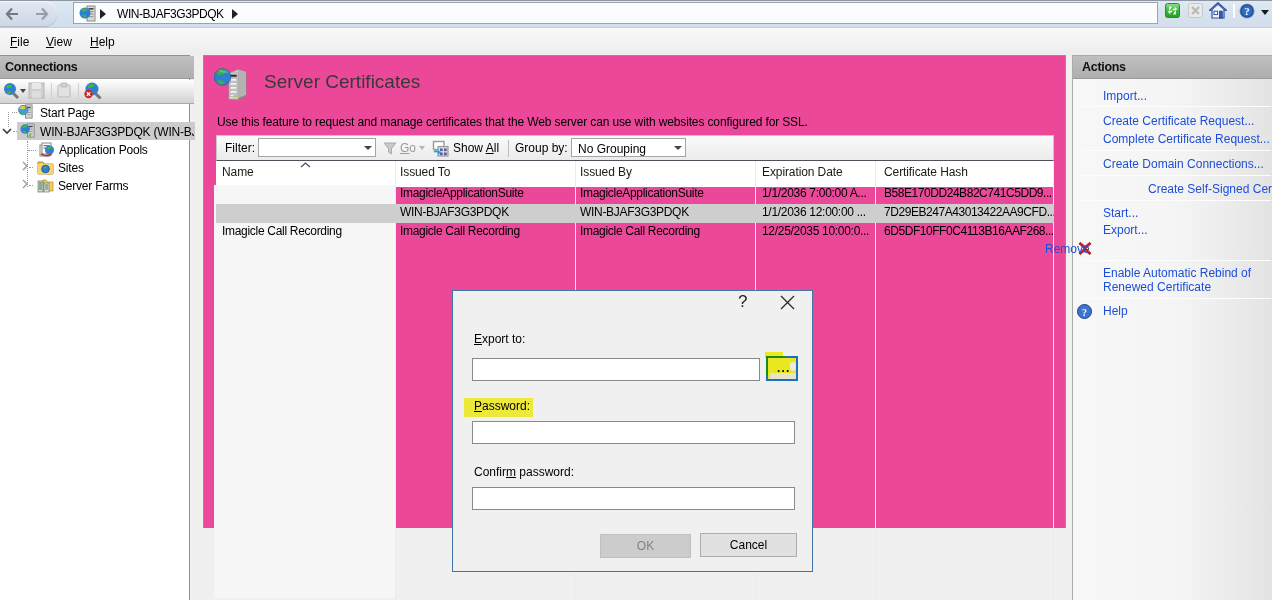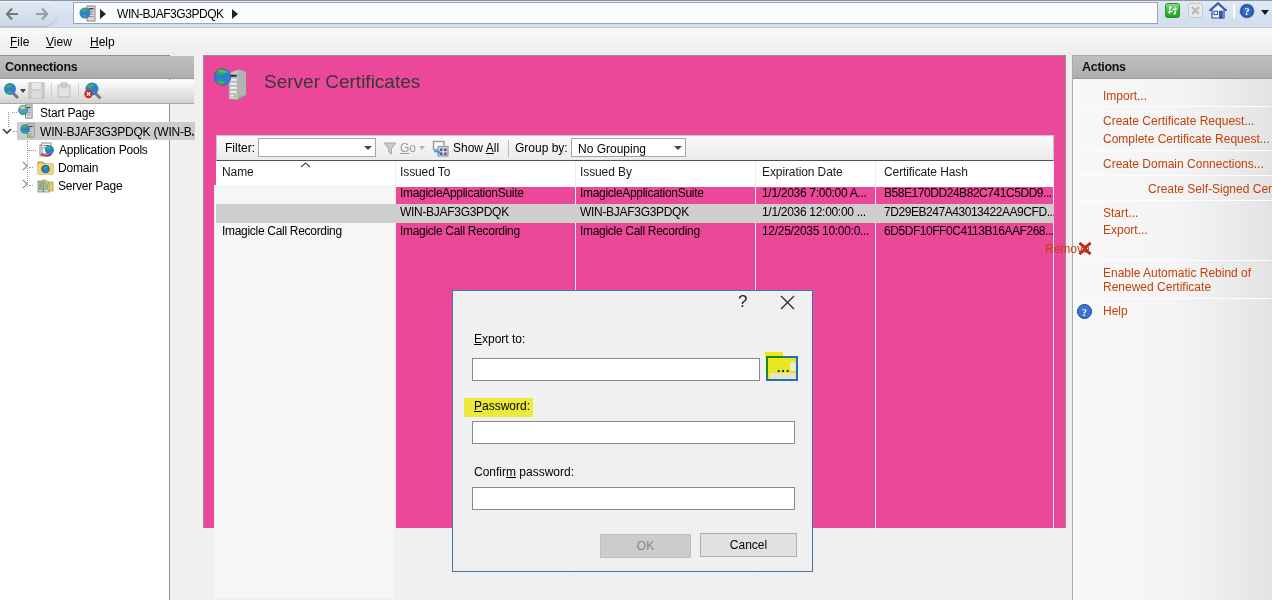--- a/index.html
+++ b/index.html
@@ -14,21 +14,21 @@
 #navpill { position:absolute; left:0px; top:1px; width:57px; height:25px;
   background:linear-gradient(#e2e9f3, #cdd7e5); border-radius:0 13px 13px 0;
   box-shadow:inset 0 1px 0 rgba(255,255,255,.7), 0 1px 1px rgba(140,150,165,.5); }
 #addrbar { position:absolute; left:73px; top:2px; width:1085px; height:22px; background:#fbfcfe; border:1px solid #9aa4b2; }
 
 
 #menubar { position:absolute; left:0; top:28px; width:1272px; height:27px; background:linear-gradient(#f9f9f9,#ededed); }
 .menuitem { position:absolute; top:35px; }
 
 
-#leftpanel { position:absolute; left:0; top:55px; width:170px; height:545px; background:#fff; border-right:1px solid #919191; border-top:1px solid #919191; }
+#leftpanel { position:absolute; left:0; top:55px; width:190px; height:545px; background:#fff; border-right:1px solid #919191; border-top:1px solid #919191; }
 #lp-header { position:absolute; left:0; top:0; width:194px; height:23px;
   background:linear-gradient(#bfbfbf,#aeaeae); border-bottom:1px solid #9b9b9b; }
 #lp-header b { position:absolute; left:5px; top:4px; font-size:12.5px; letter-spacing:-0.3px; color:#111; }
 #lp-toolbar { position:absolute; left:0; top:24px; width:194px; height:24px;
   background:linear-gradient(#fefefe,#d2d2d2); border-bottom:1px solid #a8a8a8; }
 .treelabel { position:absolute; top:2px; font-size:12px; letter-spacing:-0.2px; }
 
 
 #mainpanel { position:absolute; left:203px; top:55px; width:863px; height:473px; background:#ec4899; border:1px solid #919191; border-bottom:none; }
 #featicon { position:absolute; left:10px; top:9px; }
@@ -48,21 +48,21 @@
 .row { position:absolute; left:12px; width:838px; height:19px; overflow:hidden; }
 .row span { position:absolute; top:1px; white-space:nowrap; letter-spacing:-0.3px; }
 #row2 { background:#cecece; }
 
 
 #actpanel { position:absolute; left:1072px; top:55px; width:200px; height:545px;
   background:linear-gradient(to right,#f8f8f8 0%,#f4f4f4 55%,#e3e3e3 100%); border-left:1px solid #ababab; border-top:1px solid #ababab; }
 #act-header { position:absolute; left:0; top:0; width:199px; height:23px;
   background:linear-gradient(#bfbfbf,#aeaeae); border-bottom:1px solid #9b9b9b; }
 #act-header b { position:absolute; left:9px; top:4px; font-size:12.5px; letter-spacing:-0.3px; color:#111; }
-.alink { position:absolute; left:31px; color:#c2410c; font-size:12px; white-space:nowrap; }
+.alink { position:absolute; left:31px; color:#1d4ed8; font-size:12px; white-space:nowrap; }
 .asep { position:absolute; left:6px; width:193px; height:1px; background:#dadada; border-bottom:1px solid #fdfdfd; }
 
 
 #dialog { position:absolute; left:452px; top:290px; width:361px; height:282px; background:#f0f0f0; border:1px solid #3e76a8; }
 #dlg-title { position:absolute; left:0; top:0; width:359px; height:26px; background:#fff; }
 #dlg-title span.cap { position:absolute; left:12px; top:5px; }
 .dlg-input { position:absolute; left:19px; width:288px; height:23px; background:#fff; border:1px solid #8a8a8a; }
 .dlg-btn { position:absolute; height:24px; border:1px solid #adadad; background:#e1e1e1; text-align:center; padding-top:4px; font-size:12px; }
 </style>
 </head>
@@ -215,38 +215,38 @@
 
 <svg class="abs" style="left:21px;top:161px" width="8" height="10" viewBox="0 0 8 10">
   <path d="M2 1 L6 5 L2 9" stroke="#9b9b9b" stroke-width="1.4" fill="none"></path>
 </svg>
 <svg class="abs" style="left:37px;top:159px" width="17" height="17" viewBox="0 0 17 17">
   <path d="M1 3 L6 3 L7.5 5 L16 5 L16 15 L1 15 Z" fill="#f2c44d" stroke="#b08f2e"></path>
   <rect x="1" y="5" width="15" height="10" fill="#f7d470"></rect>
   <circle cx="8.5" cy="10" r="3.8" fill="#2d7fd3" stroke="#1d5f9f"></circle>
   <path d="M6.5 8.5 Q8.5 7 10.5 8 Q9.5 10 7.5 9.8 Z" fill="#45b146"></path>
 </svg>
-<span class="abs treelabel" style="left:58px;top:161px">Domain</span>
+<span class="abs treelabel" style="left:58px;top:161px">Sites</span>
 
 <svg class="abs" style="left:21px;top:179px" width="8" height="10" viewBox="0 0 8 10">
   <path d="M2 1 L6 5 L2 9" stroke="#9b9b9b" stroke-width="1.4" fill="none"></path>
 </svg>
 <svg class="abs" style="left:36px;top:177px" width="18" height="17" viewBox="0 0 18 17">
   <path d="M7 3 L10 3 L11.5 5 L17 5 L17 14 L7 14 Z" fill="#f2cd60" stroke="#b08f2e" stroke-width="0.7"></path>
   <rect x="2" y="4" width="5" height="11" fill="#cfd8cf" stroke="#5f7a5f" stroke-width="0.7"></rect>
   <rect x="3" y="5.5" width="3" height="1" fill="#4e7a4e"></rect>
   <rect x="3" y="7.5" width="3" height="1" fill="#4e7a4e"></rect>
   <rect x="3" y="9.5" width="3" height="1" fill="#4e7a4e"></rect>
   <rect x="3" y="11.5" width="3" height="1" fill="#4e7a4e"></rect>
   <rect x="8" y="6" width="5" height="9" fill="#dfe8df" stroke="#5f7a5f" stroke-width="0.7"></rect>
   <rect x="9" y="7.5" width="3" height="1" fill="#4e7a4e"></rect>
   <rect x="9" y="9.5" width="3" height="1" fill="#4e7a4e"></rect>
   <rect x="9" y="11.5" width="3" height="1" fill="#4e7a4e"></rect>
 </svg>
-<span class="abs treelabel" style="left:58px;top:179px">Server Page</span>
+<span class="abs treelabel" style="left:58px;top:179px">Server Farms</span>
 
 <div id="mainpanel">
   <svg id="featicon" width="34" height="36" viewBox="0 0 34 36">
     <g>
       <path d="M15 8 L24 4.5 L32 7 L32 30 L24 35 L15 34 Z" fill="#c9c9c9" stroke="#8a8a8a" stroke-width="0.7"></path>
       <path d="M24 4.5 L32 7 L32 30 L24 33 Z" fill="#b3b3b3"></path>
       <path d="M24 33 L32 30 L32 31 L24 35 Z" fill="#888"></path>
       <rect x="15" y="8" width="9" height="26" fill="#dcdcdc" stroke="#999" stroke-width="0.5"></rect>
       <g fill="#f4f4f4" stroke="#8f8f8f" stroke-width="0.5">
         <rect x="16" y="9.5" width="7" height="2.6"></rect>
@@ -259,20 +259,21 @@
       <rect x="16.3" y="9.8" width="6.4" height="2" fill="#2b2b2b"></rect>
       <rect x="19.5" y="30" width="3.2" height="2.4" fill="#b5d334"></rect>
       <circle cx="8.5" cy="12" r="8.3" fill="#2e7fd4"></circle>
       <path d="M2 7 Q6.5 1.5 13 4.5 Q10.5 10.5 4.5 10 Z" fill="#3fae47"></path>
       <path d="M3 16 Q7.5 14 11 17.5 Q8 21 4.5 19 Z" fill="#3fae47"></path>
       <path d="M5 5 Q9 8 14 7" stroke="#7fd4f0" stroke-width="1" fill="none" opacity="0.7"></path>
       <circle cx="8.5" cy="12" r="8.3" fill="none" stroke="#1d5c9e" stroke-width="0.7"></circle>
     </g>
   </svg>
   <div id="feattitle">Server Certificates</div>
+  <div id="featdesc">Use this feature to request and manage certificates that the Web server can use with websites configured for SSL.</div>
   <div id="listhead">
     <span style="left:6px">Name</span>
     <svg class="abs" style="left:84px;top:1px" width="11" height="6" viewBox="0 0 11 6">
         <path d="M1 5 L5.5 1 L10 5" stroke="#4a4a55" stroke-width="1.1" fill="none"></path>
       </svg>
     <span style="left:184px">Issued To</span>
     <span style="left:364px">Issued By</span>
     <span style="left:546px">Expiration Date</span>
     <span style="left:668px">Certificate Hash</span>
   </div>

